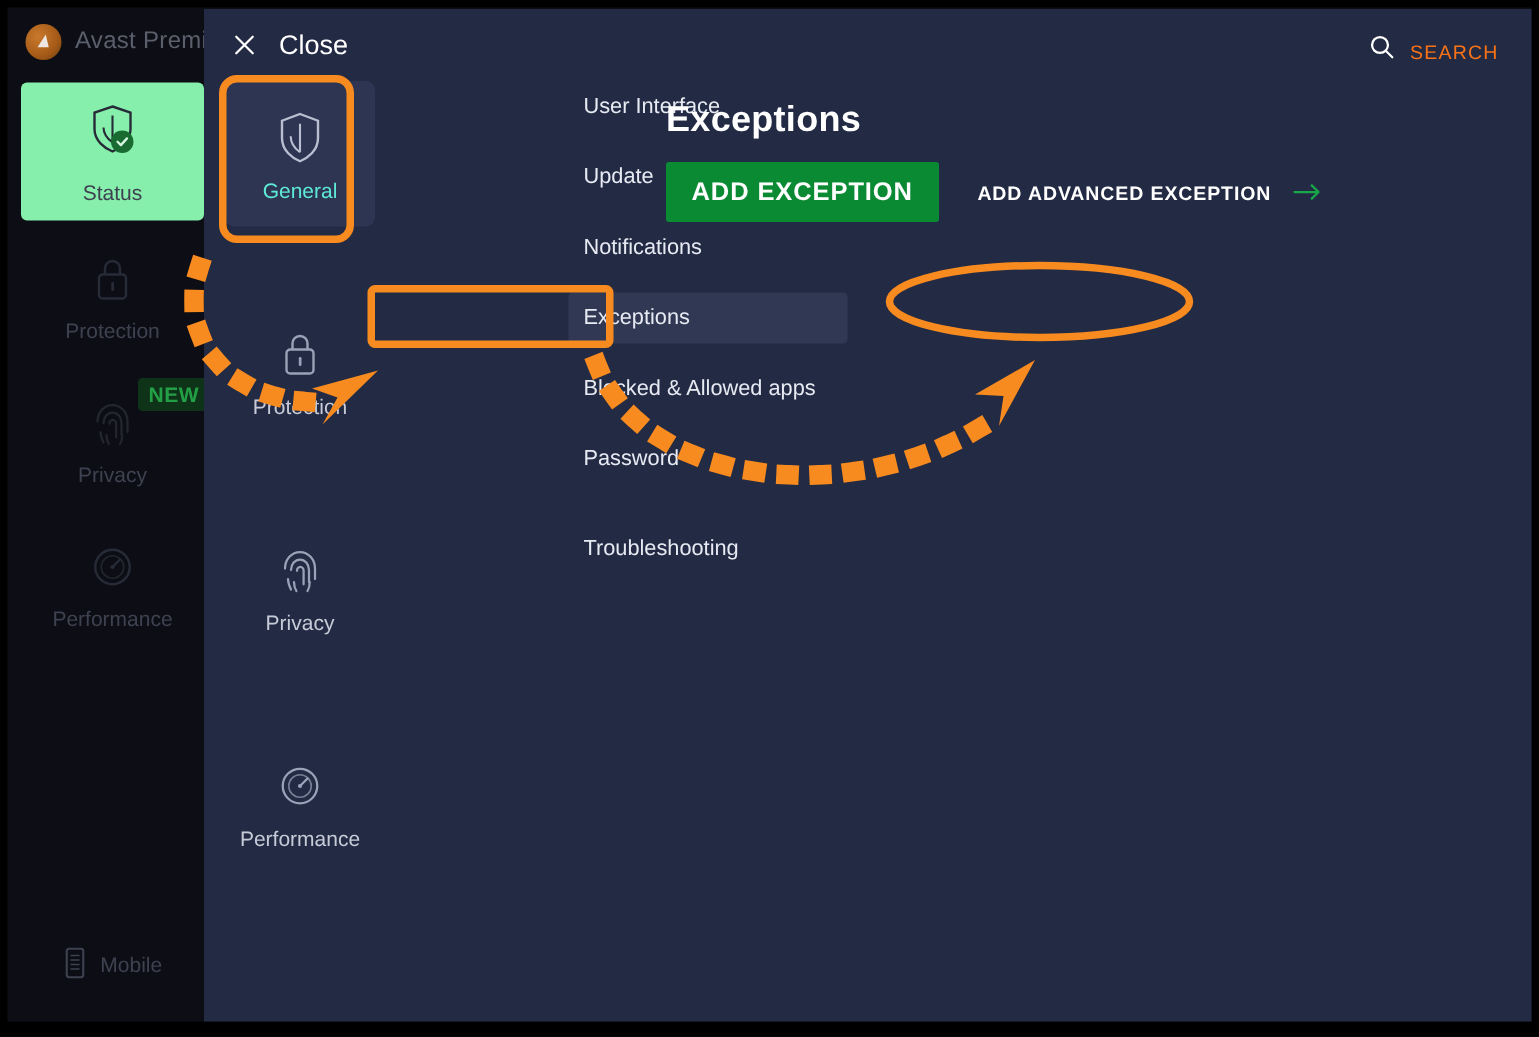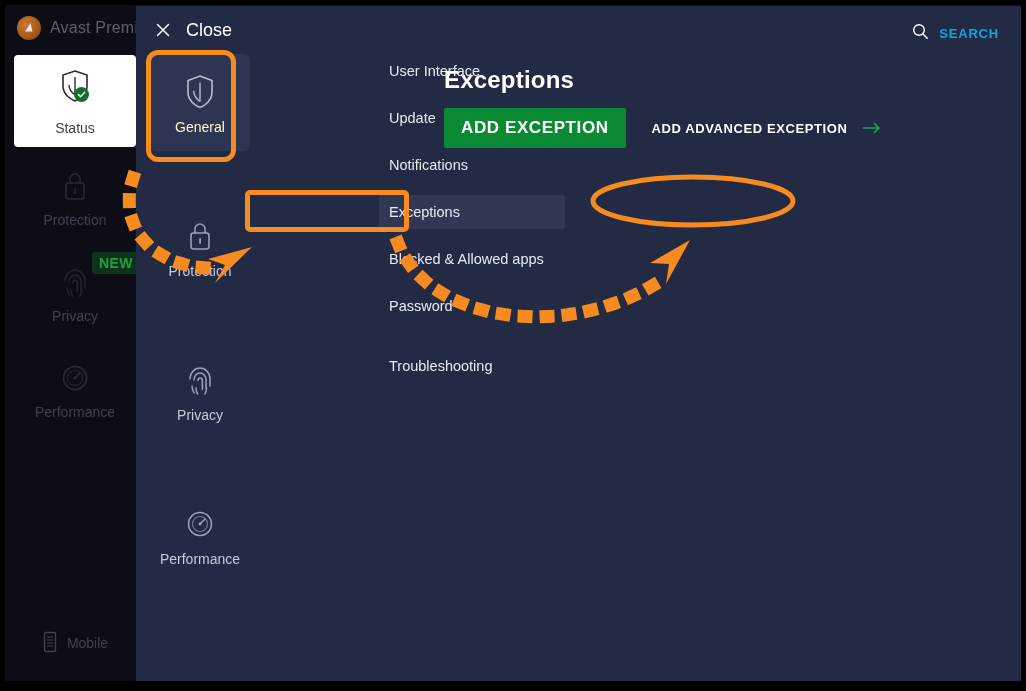--- a/index.html
+++ b/index.html
@@ -55,21 +55,21 @@
   .rail-item {
     position: absolute;
     left: 9px; width: 122px;
     height: 92px;
     border-radius: 4px;
     display: flex; flex-direction: column;
     align-items: center; justify-content: center;
     color: #3e4250;
     font-size: 14px;
   }
-  .rail-item.active { background: #ffffff; gap: 8px; }
+  .rail-item.active { background: #86efac; gap: 8px; }
   .rail-item .ricon { height: 40px; display:flex; align-items:center; justify-content:center; position: relative; }
   .rail-item .rlabel { margin-top: 6px; }
   .rail-badge {
     position: absolute;
     top: -10px; left: 34px;
     background: #0e3318; color: #23a045;
     font-size: 14px; font-weight: bold;
     padding: 3px 7px; border-radius: 3px;
     letter-spacing: .4px;
   }
@@ -105,35 +105,35 @@
     color: #ffffff; cursor: pointer;
   }
   .close-btn .x-ico { width: 22px; height: 22px; display:flex; align-items:center; justify-content:center; }
   .close-btn .close-label { margin-left: 12px; font-size: 18px; }
 
   .search-btn {
     position: absolute; right: 22px; top: 17px;
     display: flex; align-items: center; cursor: pointer;
   }
   .search-btn .s-label {
-    margin-left: 10px; color: #0ea5e9;
-    font-size: 13px; font-weight: bold; letter-spacing: .8px;
+    margin-left: 10px; color: #f97316;
+    font-size: 13px; font-weight: normal; letter-spacing: .8px;
   }
 
   
   .cat-col { position: absolute; left: 14px; top: 48px; width: 110px; }
   .cat {
     width: 100px; height: 97px;
     margin-bottom: 0;
     border-radius: 6px;
     display: flex; flex-direction: column;
     align-items: center; justify-content: center;
     color: #c7cbd8; font-size: 14px; cursor: pointer;
   }
-  .cat.selected { background: #2d3553; color: #fef9c3; }
+  .cat.selected { background: #2d3553; color: #5eead4; }
   .cat .cicon { height: 44px; display:flex; align-items:center; justify-content:center; }
   .cat .clabel { margin-top: 5px; }
   .cat-gap { height: 47px; }
 
   
   .submenu { position: absolute; left: 243px; top: 48px; width: 186px; }
   .sub-item {
     min-height: 34px;
     padding: 7px 10px;
     border-radius: 3px;

